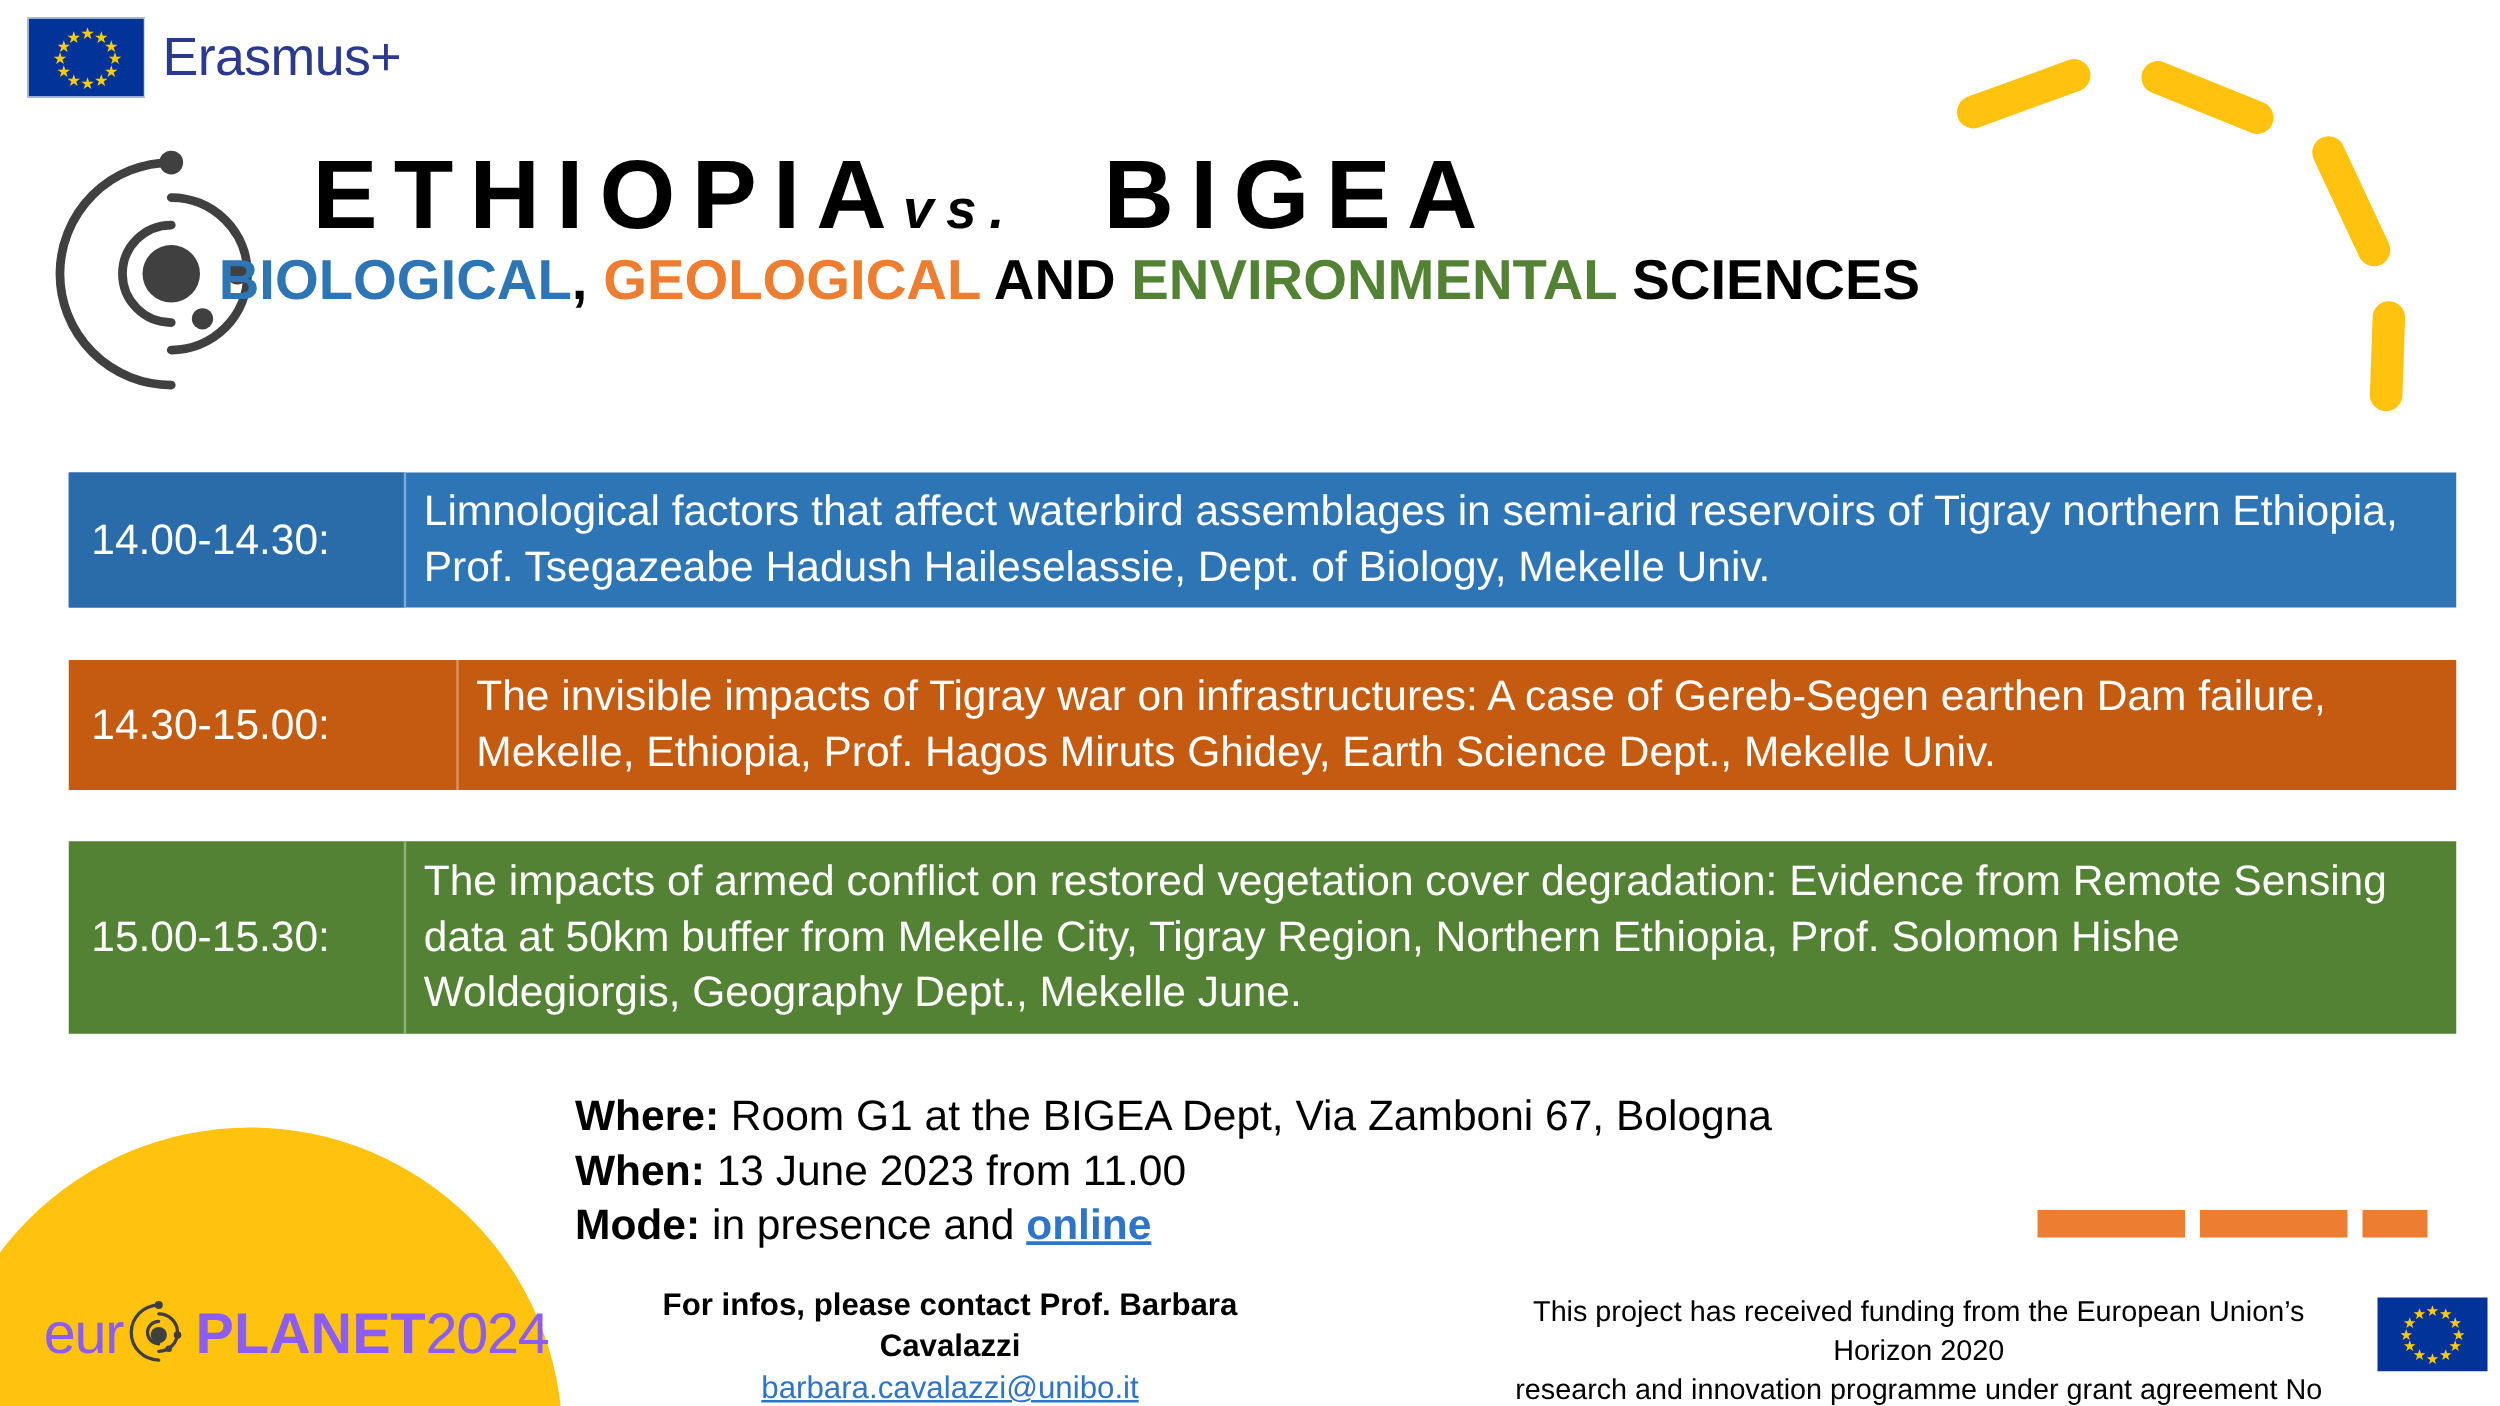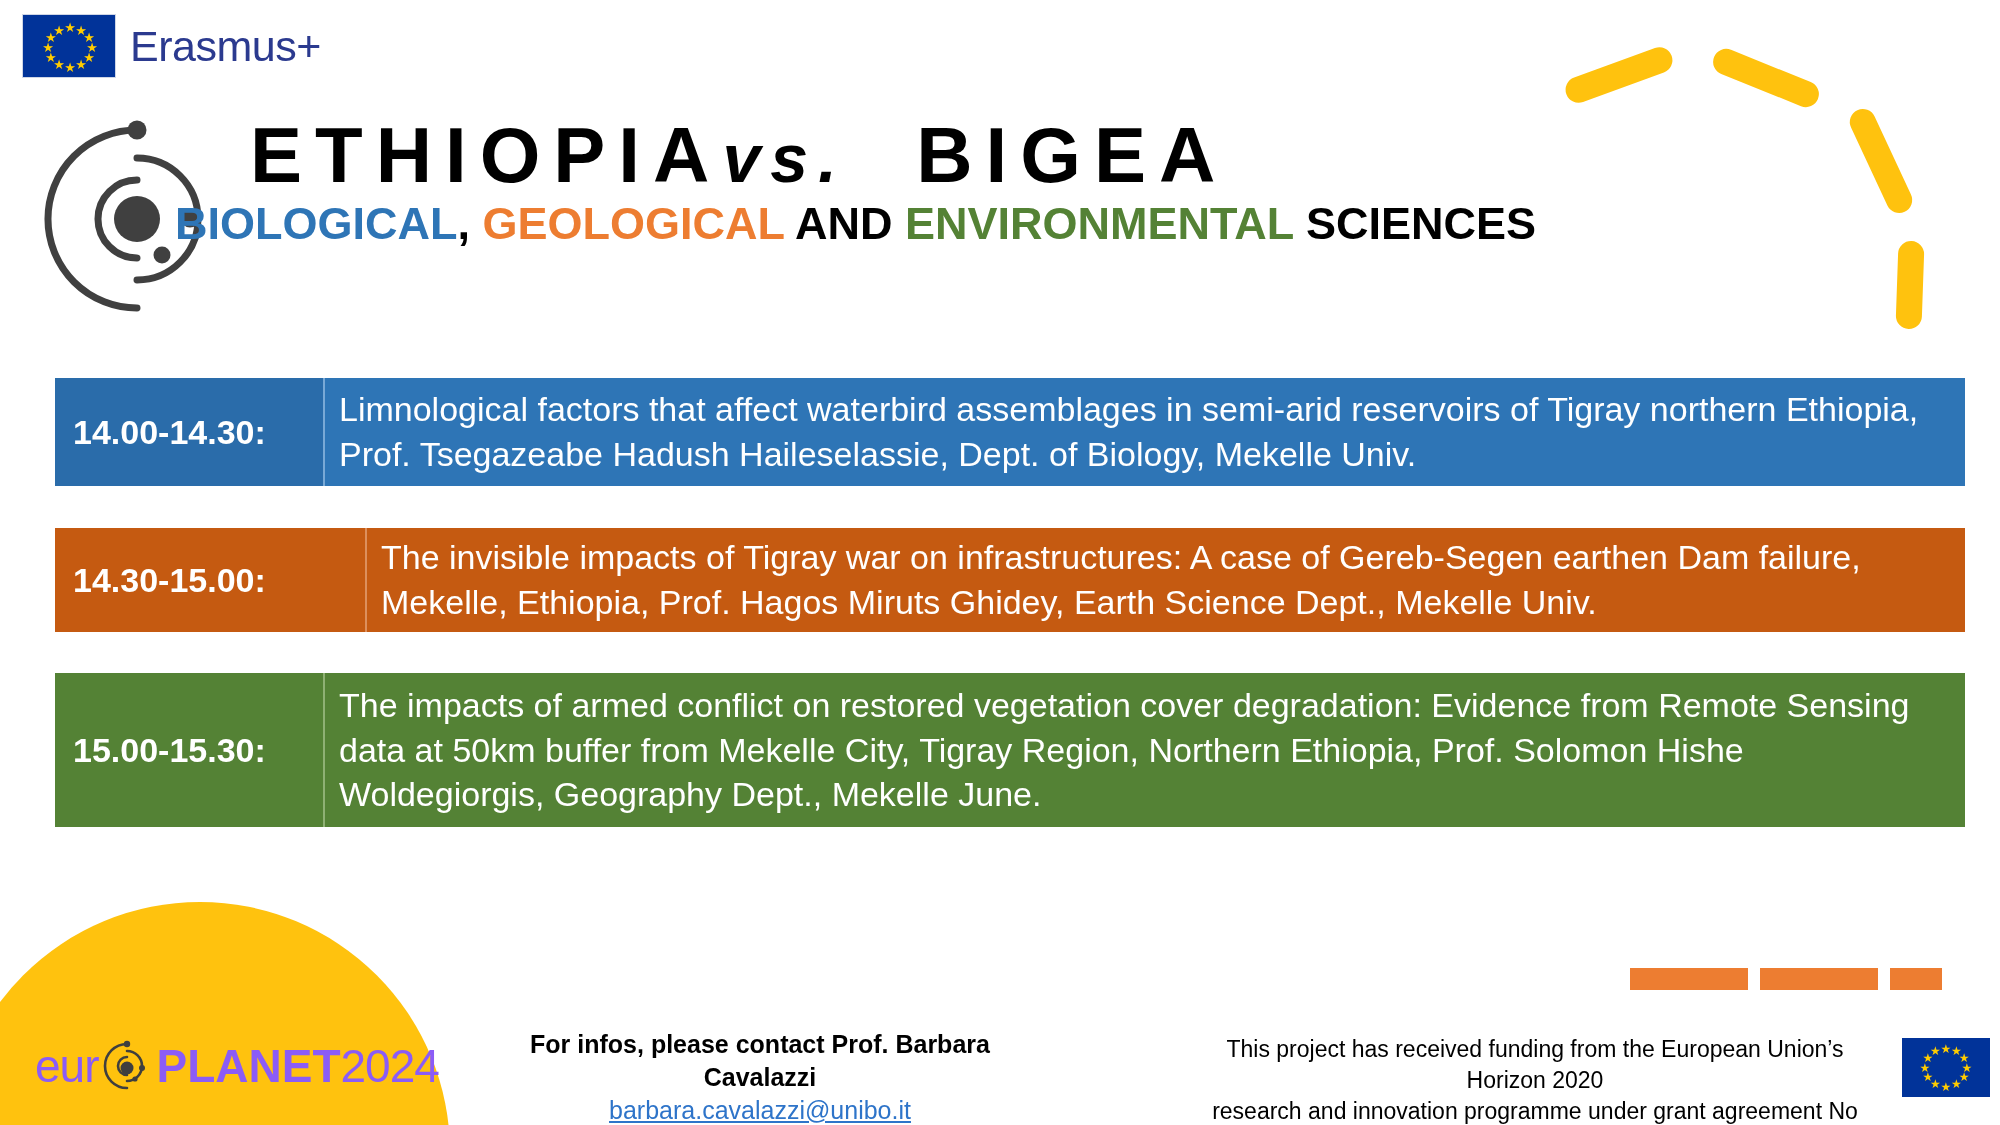--- a/index.html
+++ b/index.html
@@ -23,35 +23,35 @@
 
   
   .orbit-logo{position:absolute;left:42px;top:100px;width:190px;height:215px;}
 
   
   .title-main{
     position:absolute;left:250px;top:115px;width:1400px;
     font-size:78px;font-weight:700;color:#000;letter-spacing:13px;
     white-space:nowrap;line-height:1.05;
   }
-  .title-main .vs{font-style:italic;font-size:68px;letter-spacing:10px;}
+  .title-main .vs{font-style:italic;font-size:44px;letter-spacing:10px;}
   .title-sub{
     position:absolute;left:175px;top:198px;width:1400px;
     font-size:45px;font-weight:700;color:#000;white-space:nowrap;letter-spacing:0px;
   }
   .c-blue{color:#2E75B6;}
   .c-orange{color:#ED7D31;}
   .c-green{color:#548235;}
   .c-black{color:#000000;}
 
   
   .row{position:absolute;left:55px;width:1910px;display:flex;align-items:stretch;color:#fff;}
   .row .time{
     width:268px;flex:0 0 268px;
-    font-size:34px;font-weight:700;
+    font-size:34px;font-weight:400;
     display:flex;align-items:center;padding-left:18px;
     box-sizing:border-box;
   }
   .row .desc{
     flex:1;font-size:34px;font-weight:400;line-height:1.32;
     padding:12px 12px 12px 14px;box-sizing:border-box;
     display:flex;align-items:center;
   }
   .row.blue{background:#2E75B6;top:378px;height:108px;}
   .row.blue .time{background:#2A6CAA;}
@@ -147,20 +147,35 @@
   <div class="row orange">
     <div class="time">14.30-15.00:</div>
     <div class="desc">The invisible impacts of Tigray war on infrastructures: A case of Gereb-Segen earthen Dam failure,  Mekelle, Ethiopia, Prof. Hagos Miruts Ghidey, Earth Science Dept., Mekelle Univ.</div>
   </div>
 
   <div class="row green">
     <div class="time">15.00-15.30:</div>
     <div class="desc">The impacts of armed conflict on restored vegetation cover degradation: Evidence from Remote Sensing data at 50km buffer from Mekelle City, Tigray Region, Northern Ethiopia, Prof. Solomon Hishe Woldegiorgis, Geography Dept., Mekelle June.</div>
   </div>
 
+  <div class="wwm">
+    <div>
+      <b>Where:</b>
+      <span>Room G1 at the BIGEA Dept, Via Zamboni 67, Bologna</span>
+    </div>
+    <div>
+      <b>When:</b>
+      <span>13 June 2023 from 11.00</span>
+    </div>
+    <div>
+      <b>Mode:</b>
+      <span>in presence and</span>
+      <a href="#">online</a>
+    </div>
+  </div>
 
   <div class="euro-circle"></div>
   <div class="euro-logo">
     <div class="ln1">
       <span class="eur">eur</span>
       <span style="display:inline-block;width:56px;height:56px;margin:0 1px;">
         <svg width="56" height="56" viewBox="0 0 56 56">
           <g fill="none" stroke="#3F3F3F" stroke-width="2.6" stroke-linecap="round">
             <path d="M28,6 A 22,22 0 1 0 28,50"></path>
             <path d="M28,13 A 15,15 0 1 1 28,43"></path>

